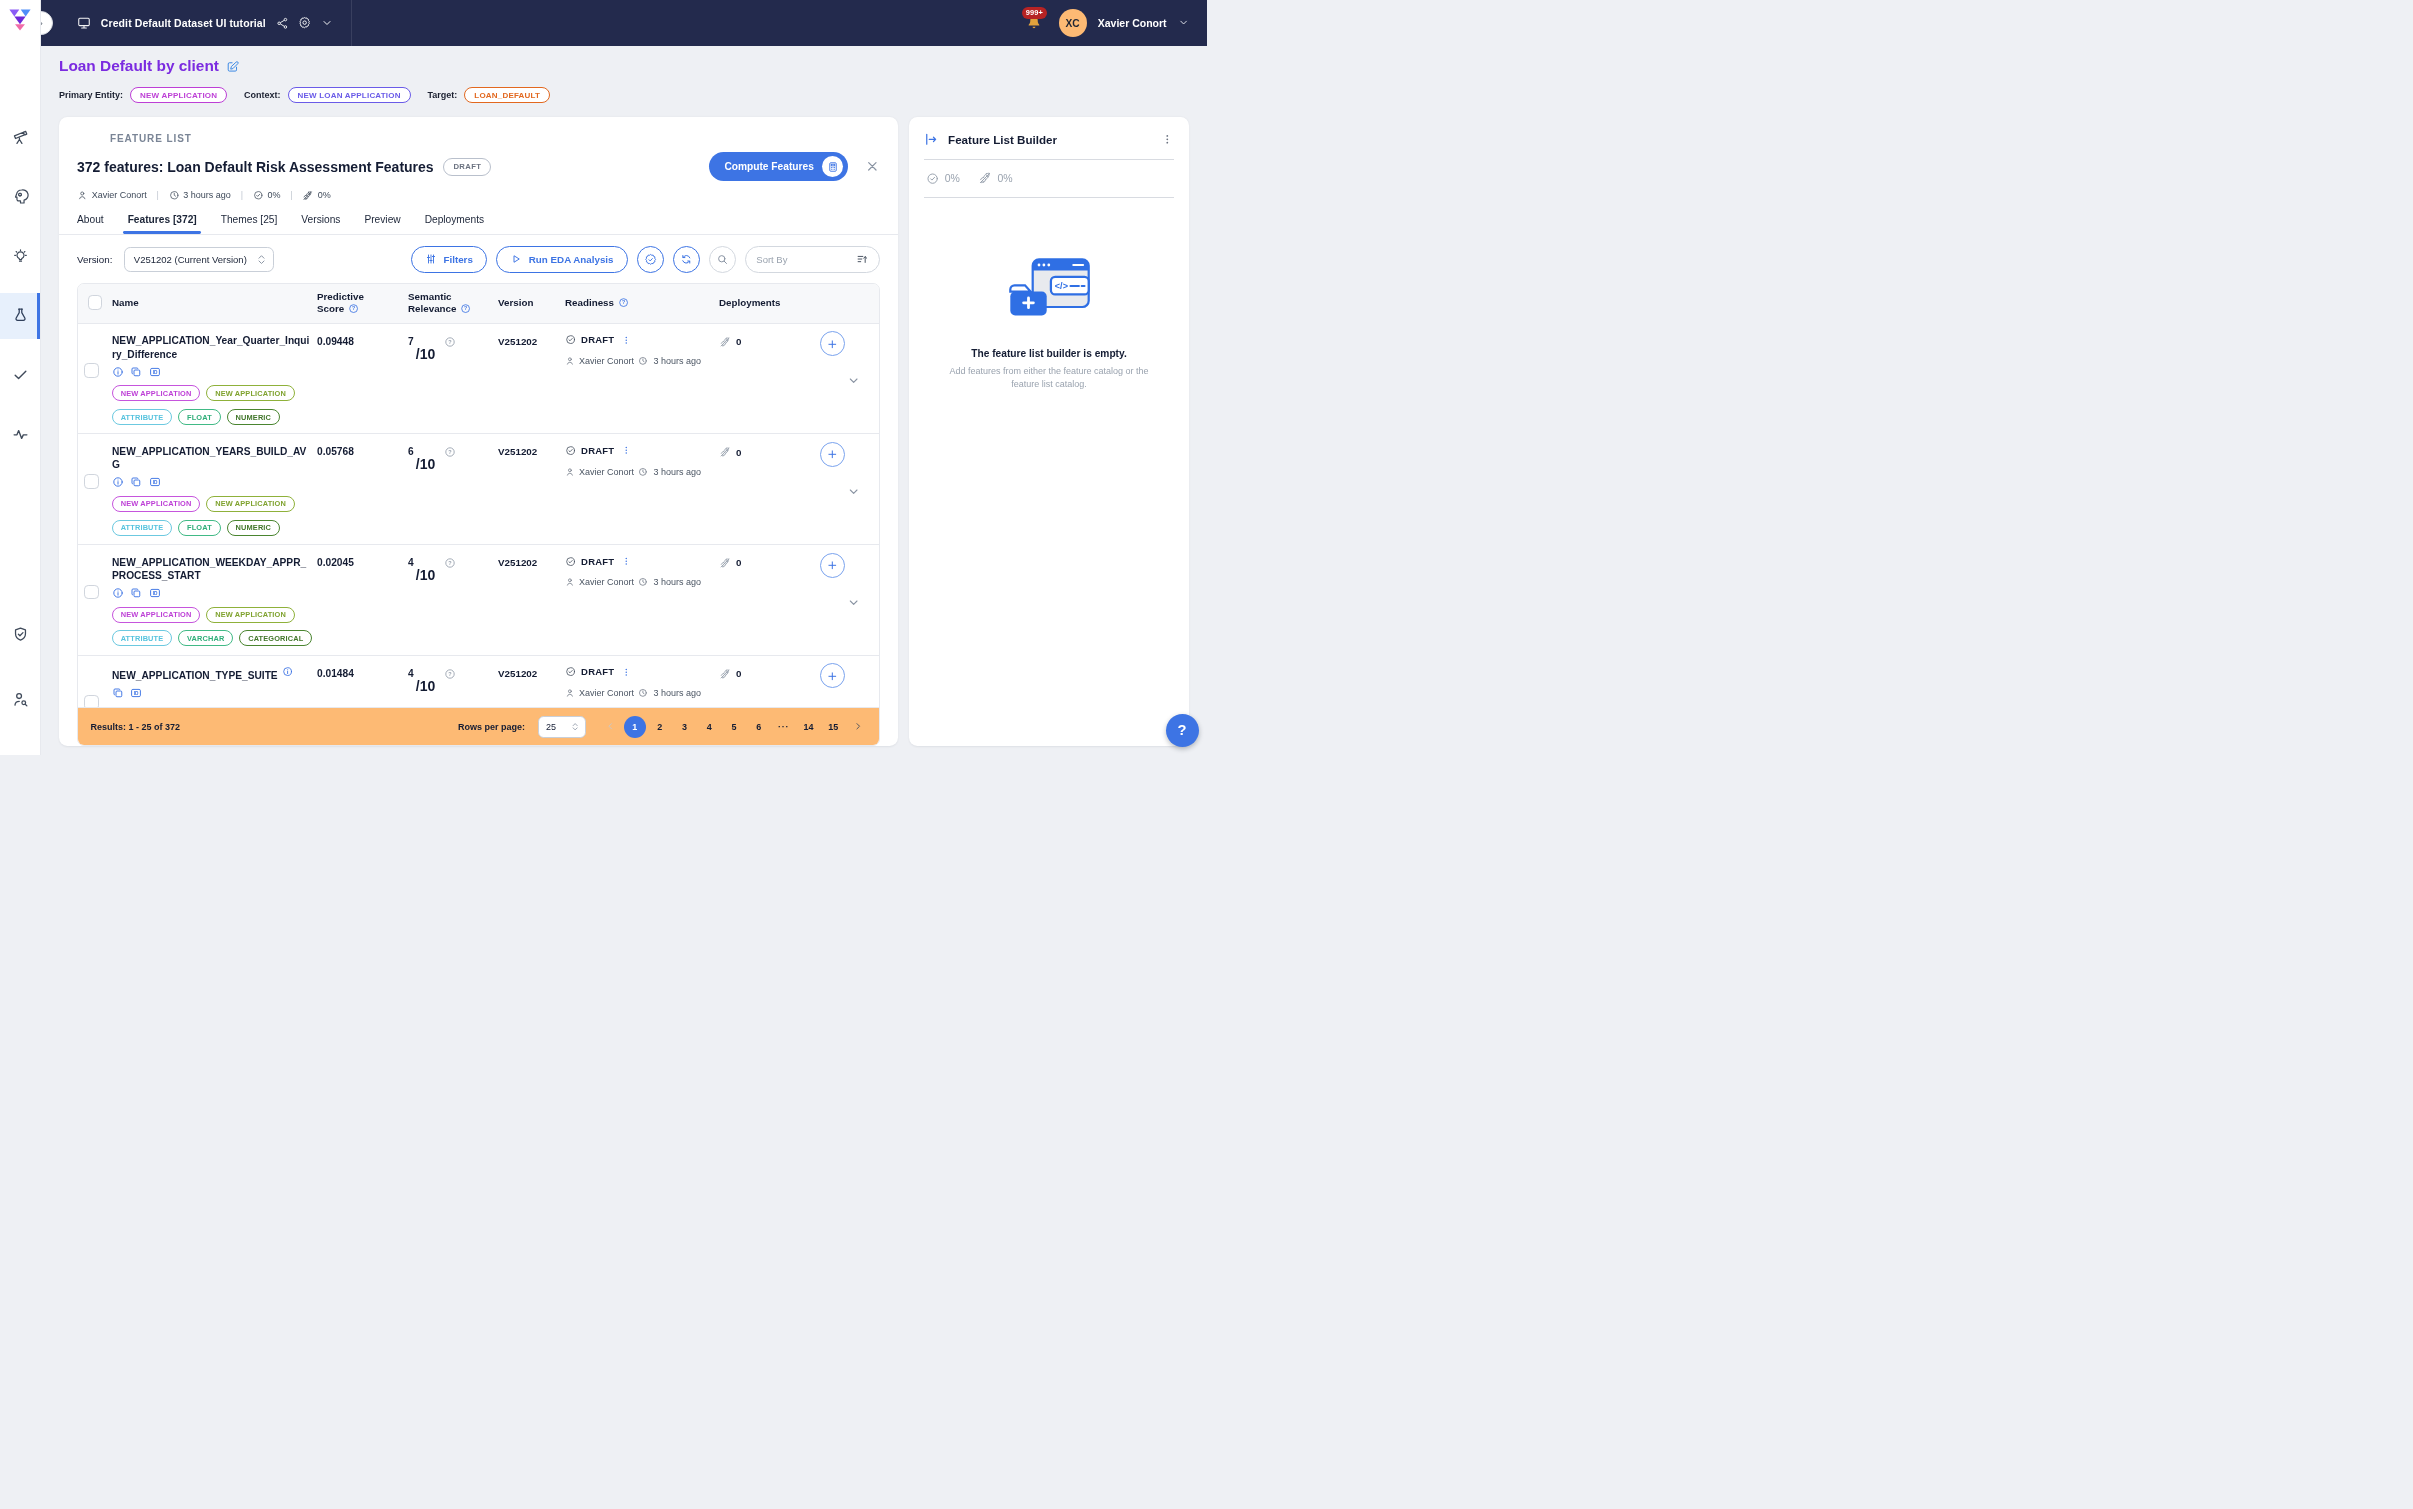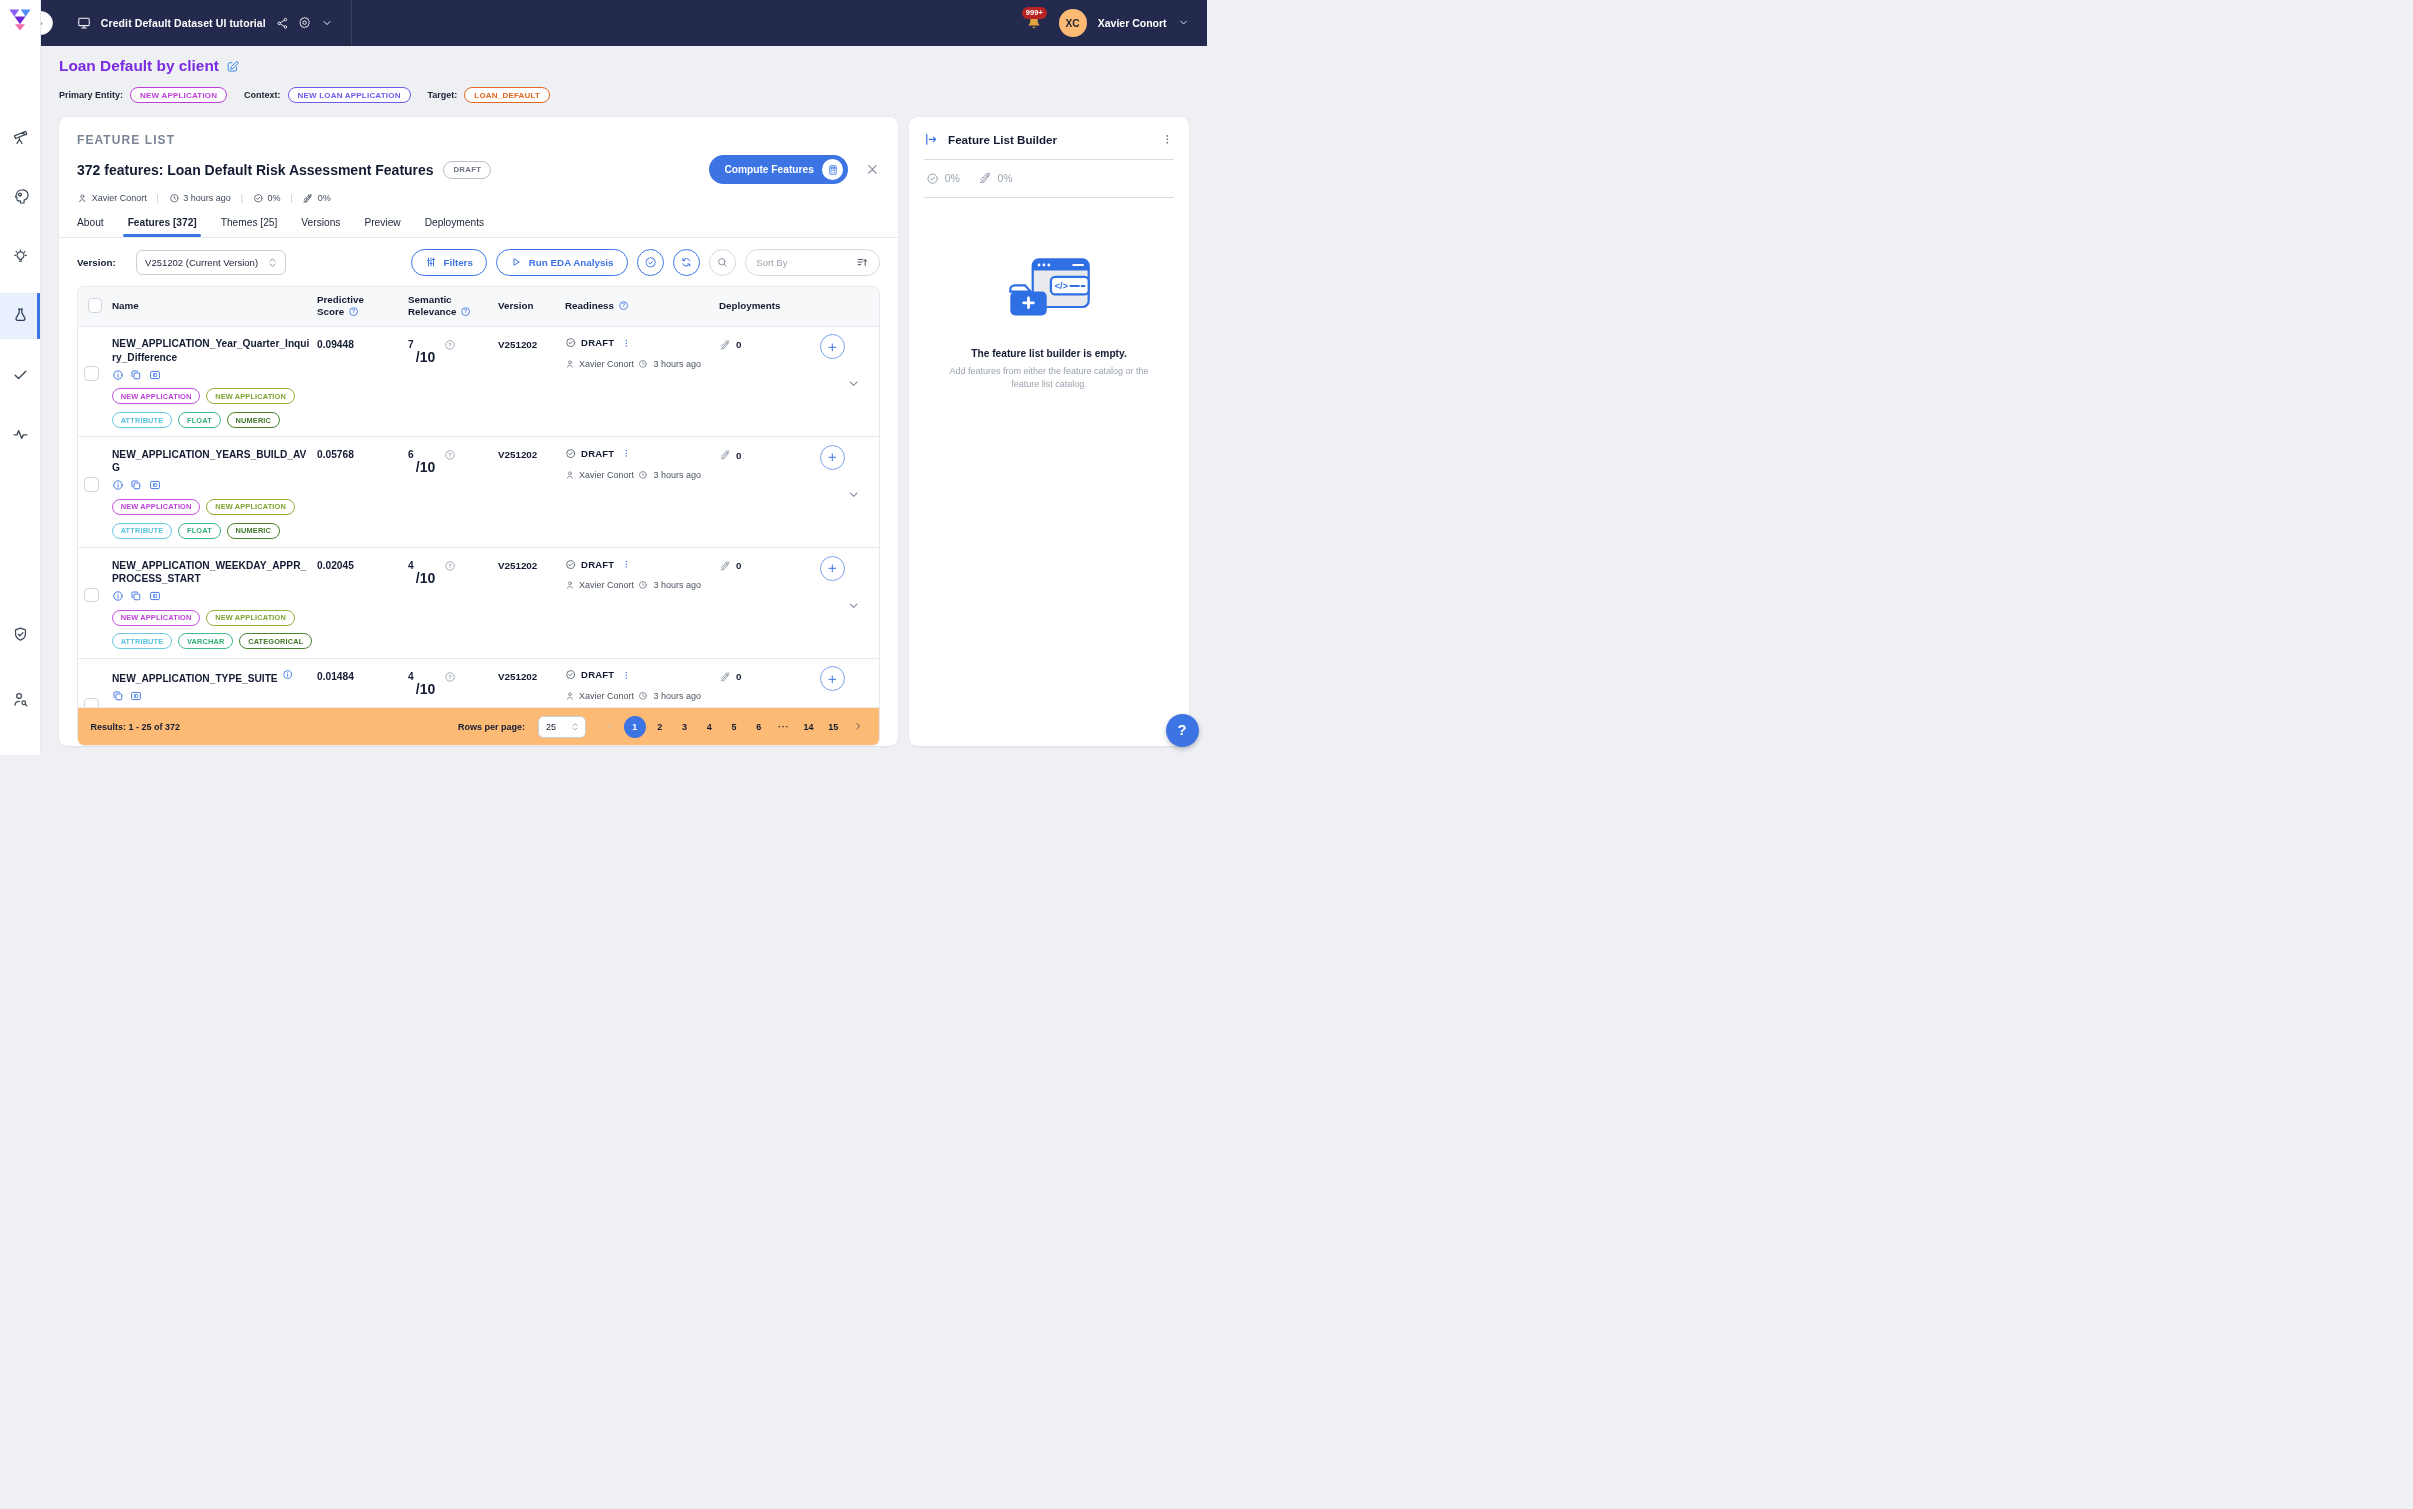--- a/index.html
+++ b/index.html
@@ -74,21 +74,21 @@
   .pill {
     border: 1.1px solid; border-radius: 700px; padding: 2.5px 9px;
     font-size: 8px; font-weight: 700; letter-spacing: 0.2px; white-space: nowrap; background:#fff;
   }
 
   
   .main { display: flex; gap: 11.2px; padding: 14px 18px 0 18px; align-items: flex-start; }
   .card { background: #fff; border-radius: 8.4px; box-shadow: 0 0.7px 2.1px rgba(16,24,40,.07); }
   .feature-card { flex: 1; height: 629px; display: flex; flex-direction: column; overflow: hidden; min-width: 0; }
   .fc-head { padding: 15.4px 18px 0 18px; }
-  .eyebrow { font-size: 12px; font-weight: 700; letter-spacing: .09em; color: #7a8596; }
+  .eyebrow { font-size: 10px; font-weight: 700; letter-spacing: .09em; color: #7a8596; margin-left: 33px; }
   .title-row { display: flex; align-items: center; margin-top: 8.4px; }
   .fl-title { font-size: 14px; font-weight: 700; color: #141c33; }
   .draft-pill {
     margin-left: 9.8px; border: 1.1px solid #b9c0cc; color: #6b7280;
     font-size: 7.7px; font-weight: 700; letter-spacing: .05em; padding: 3.5px 9px; border-radius: 700px;
   }
   .title-right { margin-left: auto; display: flex; align-items: center; gap: 17px; }
   .compute-btn {
     background: #3d74e4; color: #fff; border: none; border-radius: 700px;
     padding: 4.2px 4.9px 4.2px 15.4px; font-size: 10.2px; font-weight: 700;
@@ -103,21 +103,21 @@
   .meta-sep { color: #c3c9d2; margin: 0 2.8px; }
   .meta-item svg { color: #4b5563; }
 
   .tabs { display: flex; gap: 24px; margin-top: 12.6px; position: relative; }
   .tab { font-size: 10.2px; color: #1b2437; padding-bottom: 9px; cursor: pointer; position: relative; }
   .tab.active { font-weight: 700; }
   .tab.active::after { content:""; position:absolute; left:-4.2px; right:-4.2px; bottom:0; height:2.5px; background:#3d74e4; border-radius:1.4px; }
   .tabs-underline { height: 1.1px; background: #e7e9ee; margin: 0; }
 
   .toolbar { display: flex; align-items: center; margin-top: 11.2px; padding: 0 18px; }
-  .version-label { font-size: 9.8px; font-weight: 700; color: #141c33; margin-right: 20px; }
+  .version-label { font-size: 9.8px; font-weight: 400; color: #141c33; margin-right: 12px; }
   .version-select {
     border: 0.7px solid #c9cfd8; border-radius: 6.3px; padding: 6.3px 8.4px; width: 150px;
     font-size: 9.5px; color: #1b2437; display: flex; align-items: center; justify-content: space-between; cursor: pointer;
     background: #fff;
   }
   .updown { color: #8a94a3; display:flex; flex-direction:column; gap:0.7px; }
   .toolbar-right { margin-left: auto; display: flex; align-items: center; gap: 9px; }
   .btn-outline {
     border: 1.1px solid #3d74e4; color: #3d74e4; background: #fff; border-radius: 700px;
     padding: 6.3px 13.3px; font-size: 9.8px; font-weight: 700; display: flex; align-items: center; gap: 6.3px; cursor: pointer;

